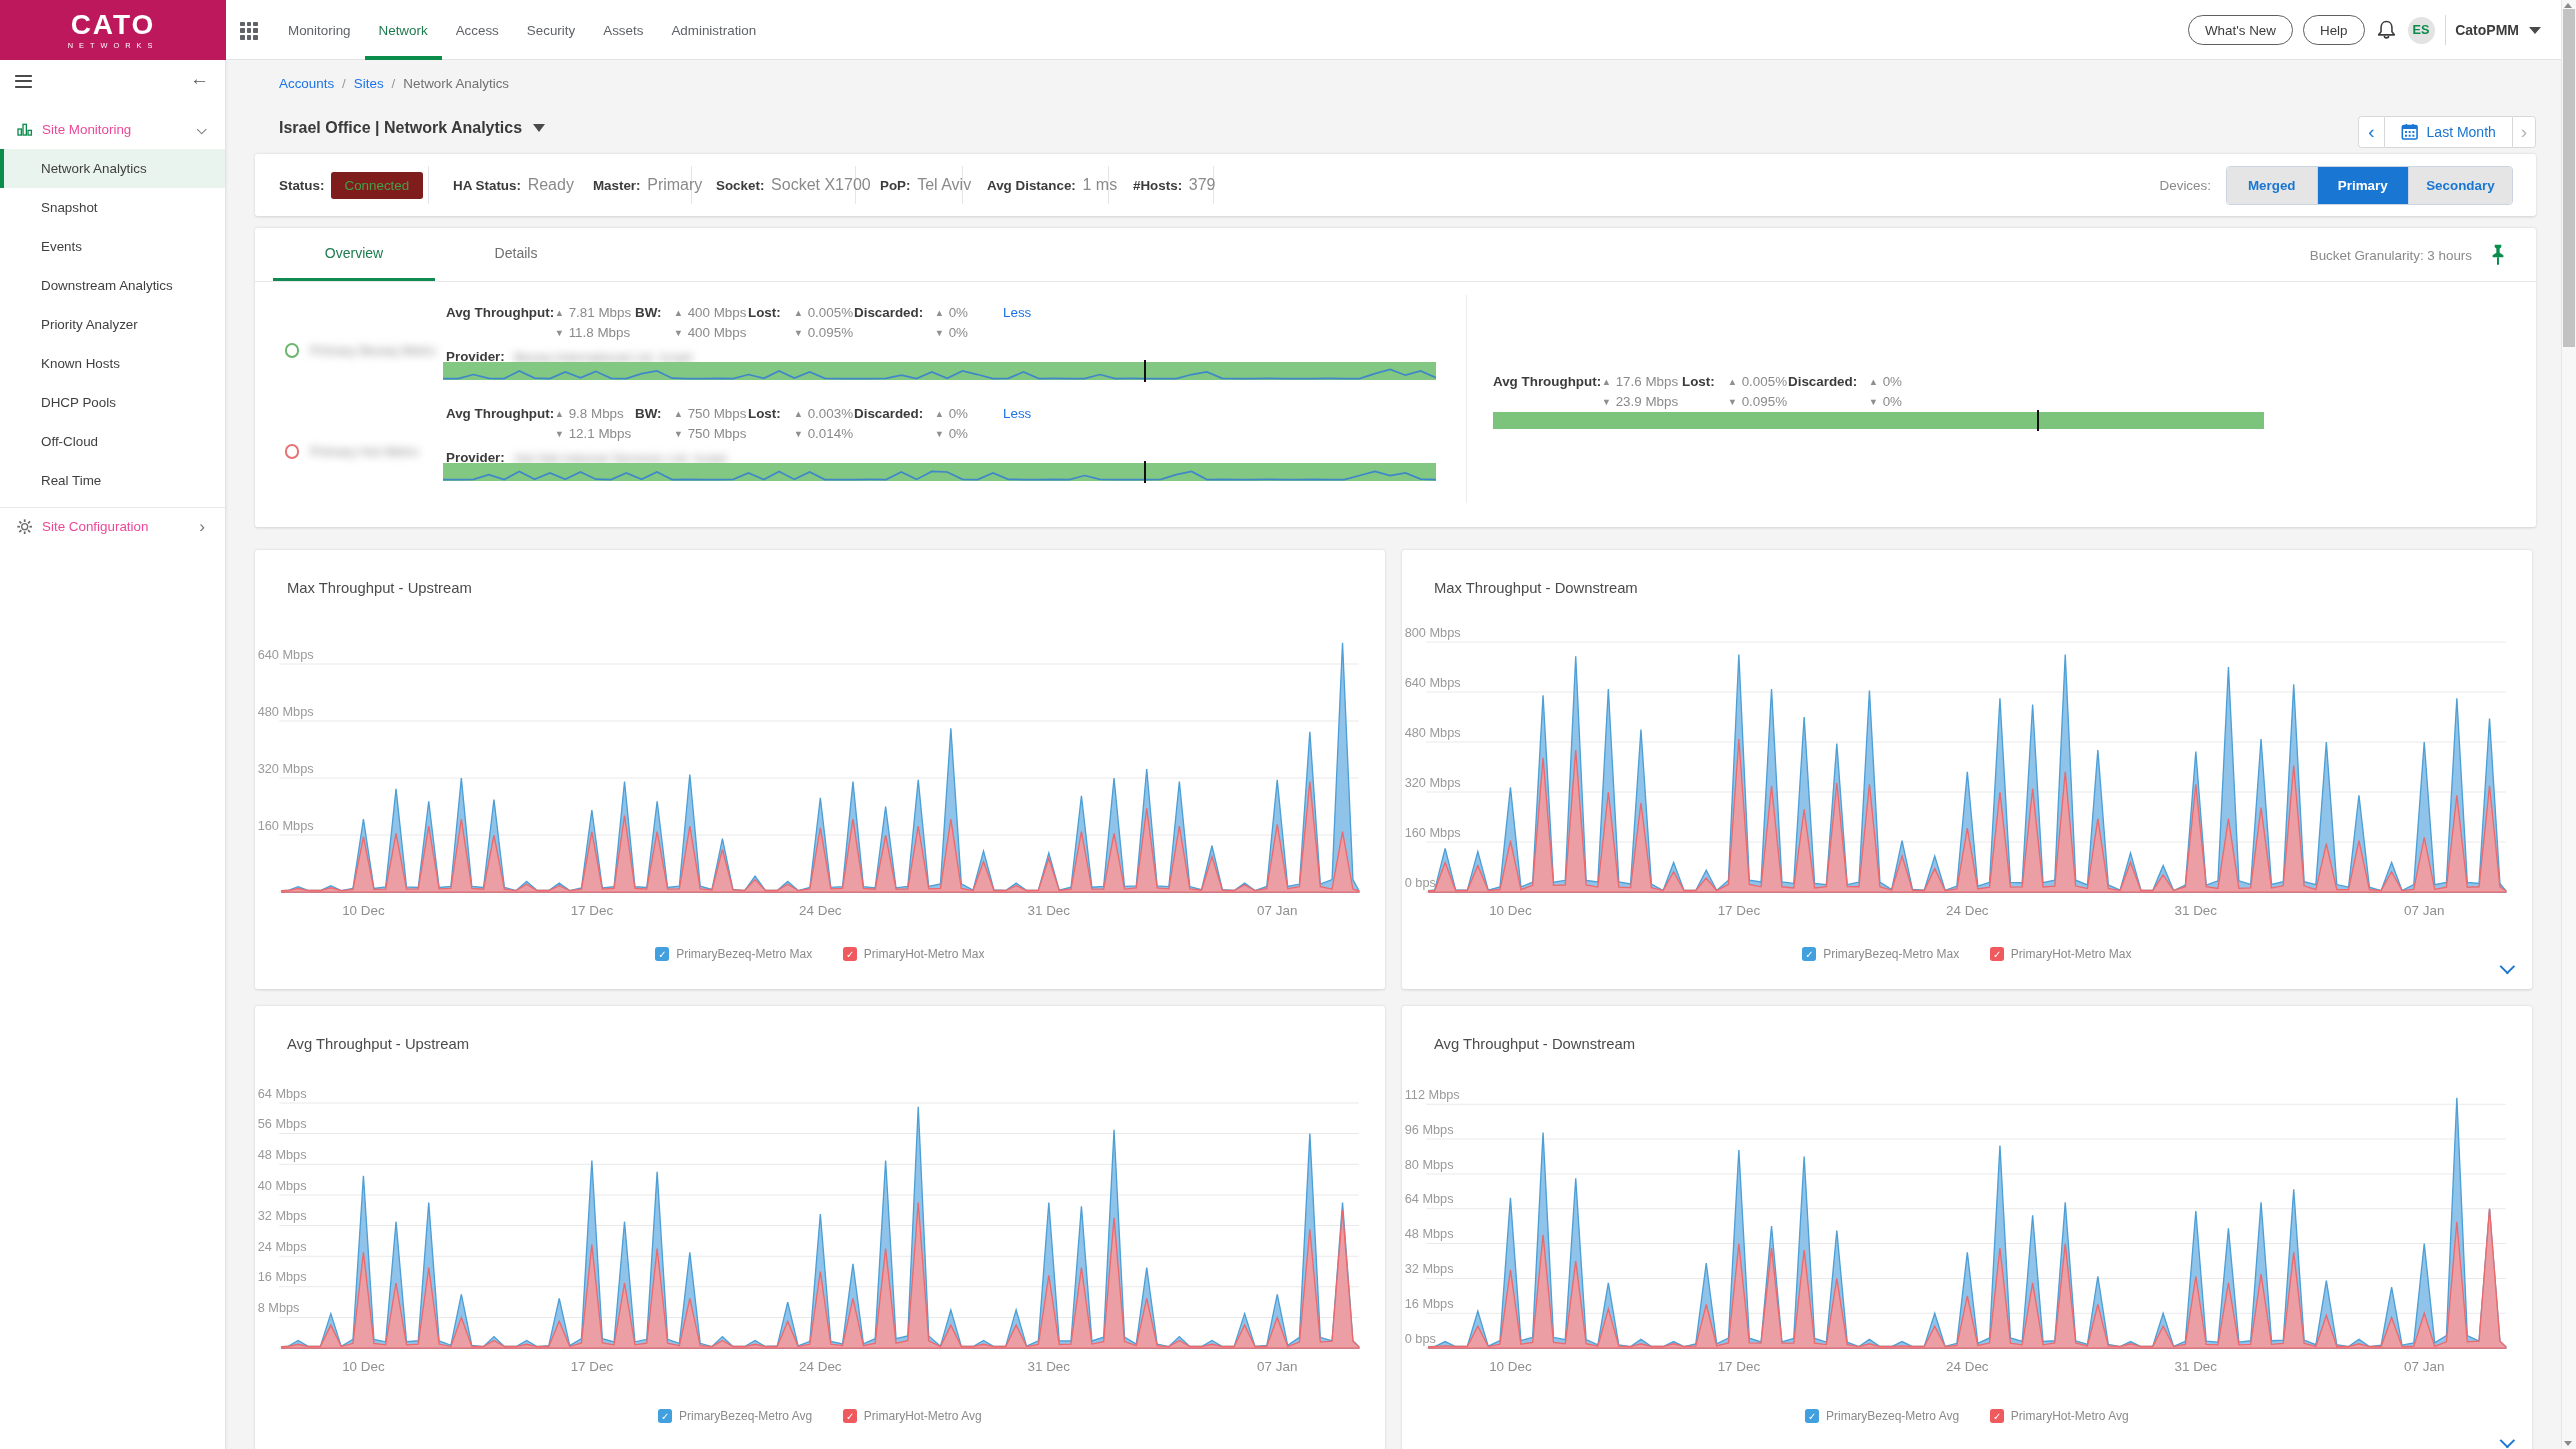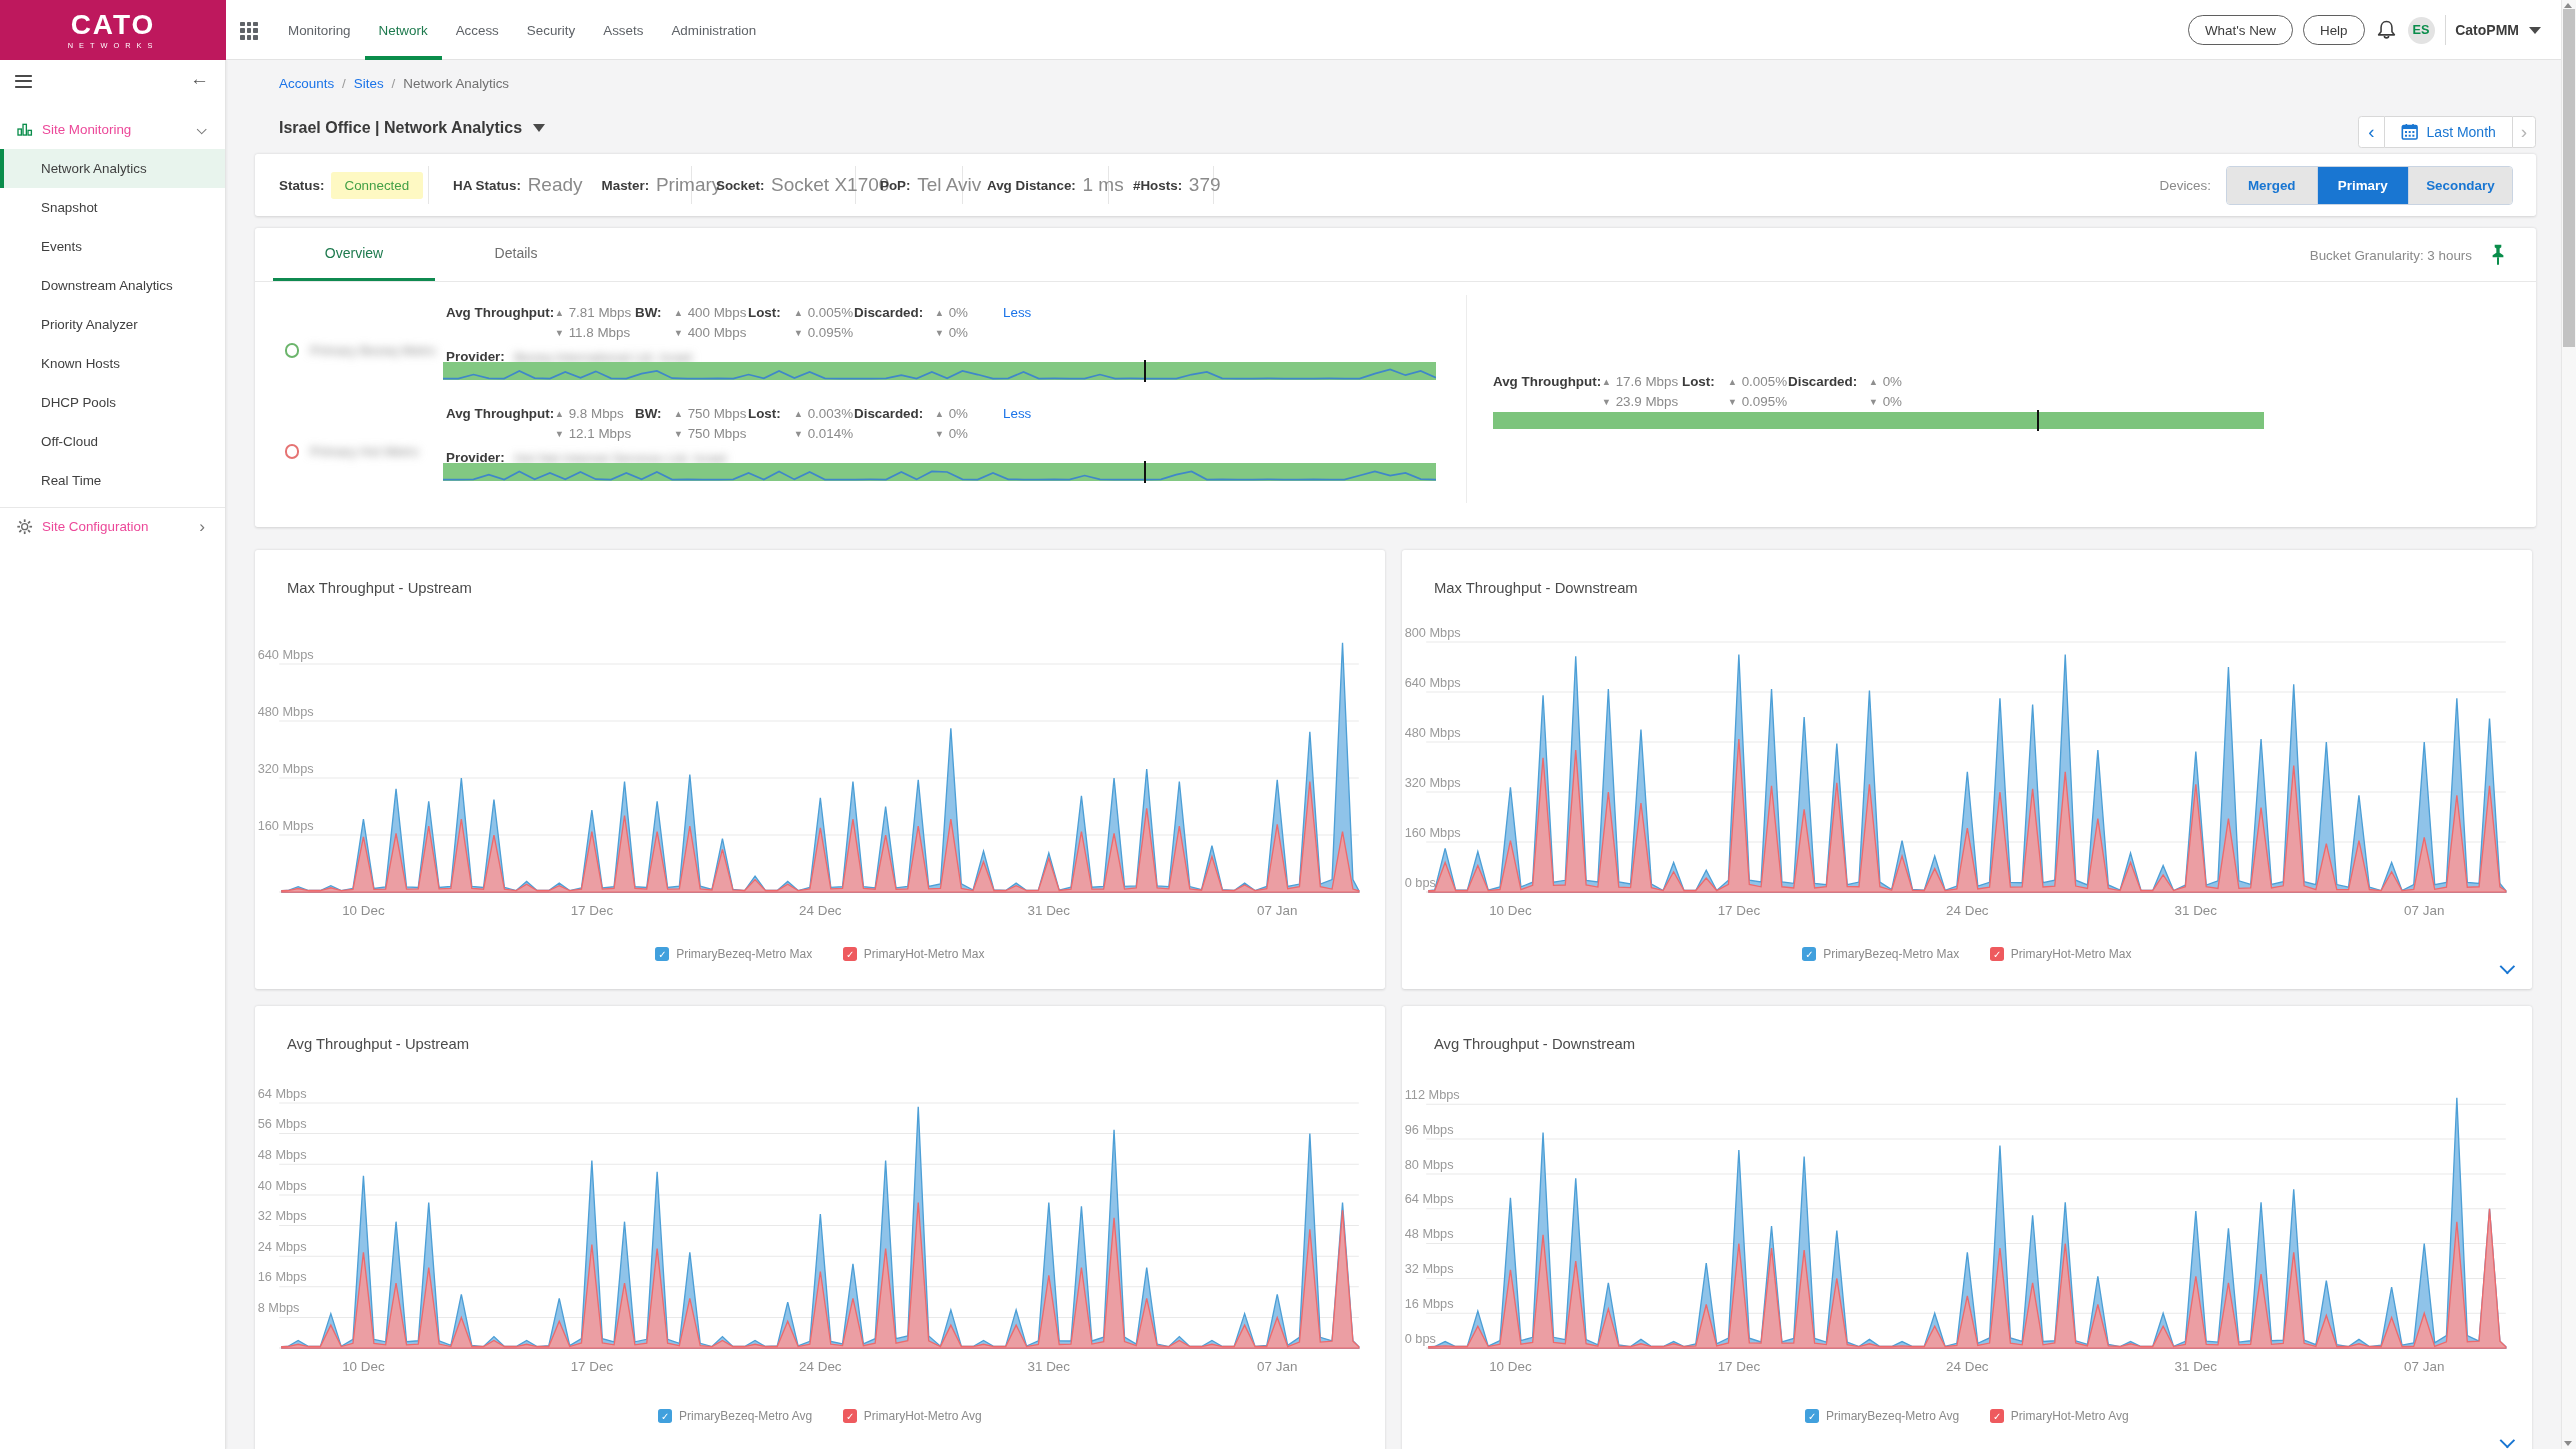--- a/index.html
+++ b/index.html
@@ -74,23 +74,23 @@
 
   .card { background:#fff; border-radius:2.7px; box-shadow:0 0.7px 2.7px rgba(0,0,0,.14); }
 
   
   .status-card { position:absolute; left:0; top:94px; width:2281px; height:62px; display:flex; align-items:center;}
   .seg { height:38px; display:flex; align-items:center; gap:6.7px; border-right:0.7px solid #e6e6e6;
          padding:0 0 0 24px; }
   .seg:last-of-type { border-right:none; }
   .s1{width:174px}.s2{width:263px; gap:19px}.s3{width:164px}.s4{width:107px}.s5{width:146px}.s6{width:105px}
   .seg-label { font-size:13.4px; font-weight:bold; color:#3c3c3c; white-space:nowrap;}
-  .seg-value { font-size:19px; color:#8a8a8a; white-space:nowrap;}
+  .seg-value { font-size:16px; color:#8a8a8a; white-space:nowrap;}
   .pair { display:flex; gap:6.7px; align-items:center;}
-  .pill-status { background:#fef9c3; color:#43a047; font-size:13.4px; padding:6px 13.4px; border-radius:2.7px;}
+  .pill-status { background:#7f1d1d; color:#43a047; font-size:13.4px; padding:6px 13.4px; border-radius:2.7px;}
   .devices-zone { margin-left:auto; display:flex; align-items:center; gap:14.8px; padding-right:23px;}
   .devices-label { font-size:13.4px; color:#8a8a8a; }
   .segmented { display:flex; border:0.7px solid #c9d4e2; border-radius:4px; overflow:hidden; height:39px;}
   .seg-btn { min-width:91px; padding:0 17.4px; display:flex; align-items:center; justify-content:center;
              font-size:13.4px; font-weight:bold; color:#1976d2; background:#e5e5e5; cursor:pointer;
              border-right:0.7px solid #c9d4e2;}
   .seg-btn:last-child { border-right:none; }
   .seg-btn.active { background:#1976d2; color:#fff; }
 
   

